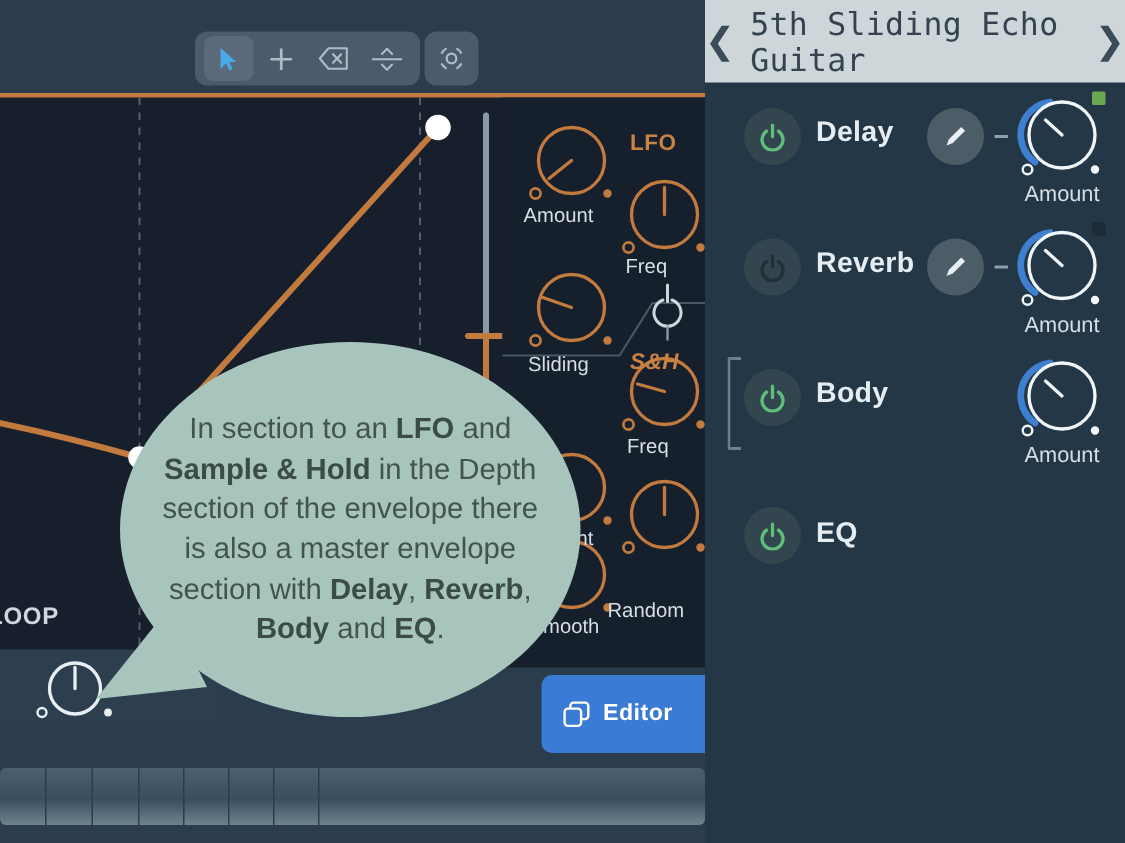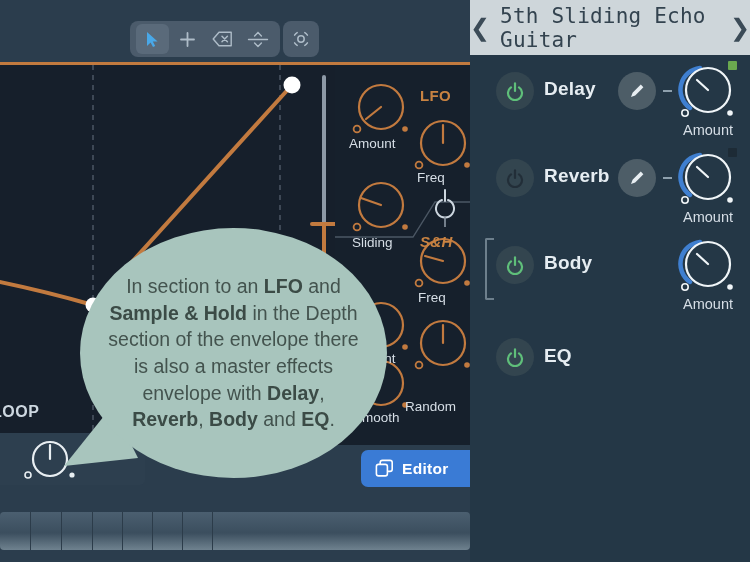--- a/index.html
+++ b/index.html
@@ -77,21 +77,21 @@
   }
   .vel-lbl {
     position: absolute; left: 158px; top: 385px; color: #d6dee6; font-size: 14px;
   }
   .yellow-sq {
     position: absolute; left: 126px; top: 362px; width: 12px; height: 12px;
     background: #e8c547; border-radius: 2px;
   }
 
   .editor-btn {
-    position: absolute; left: 361px; top: 450px; width: 117px; height: 37px;
+    position: absolute; left: 361px; top: 450px; width: 117px; height: 52px;
     background: #3a7bd5; border-radius: 7px;
     display: flex; align-items: center; gap: 8px; padding-left: 14px;
   }
   .editor-btn .lbl {
     color: #ffffff; font-size: 15.5px; font-weight: bold; letter-spacing: .3px;
   }
 
   .keybed {
     position: absolute; left: 0; top: 512px; width: 470px; height: 38px;
     border-radius: 4px; overflow: hidden;
@@ -400,16 +400,16 @@
       </div>
       <div class="fx-name" style="top:15px;">EQ</div>
     </div>
 
   </div>
 
   <svg class="bubble-tail" width="90" height="90" viewBox="0 0 90 90">
     <path d="M 52 6 L 4 66 L 78 58 Z" fill="#a8c5bd"></path>
   </svg>
   <div class="bubble">
-    <div class="txt"><span>In section to an </span><b>LFO</b><span> and </span><b>Sample &amp; Hold</b><span> in the Depth section of the envelope there is also a master effects envelope with </span><b>Delay</b><span>, </span><b>Reverb</b><span>, </span><b>Body</b><span> and </span><b>EQ</b><span>.</span></div>
+    <div class="txt"><span>In section to an </span><b>LFO</b><span> and </span><b>Sample &amp; Hold</b><span> in the Depth section of the envelope there is also a master envelope section with </span><b>Delay</b><span>, </span><b>Reverb</b><span>, </span><b>Body</b><span> and </span><b>EQ</b><span>.</span></div>
   </div>
 
 </div>
 
 </body></html>

